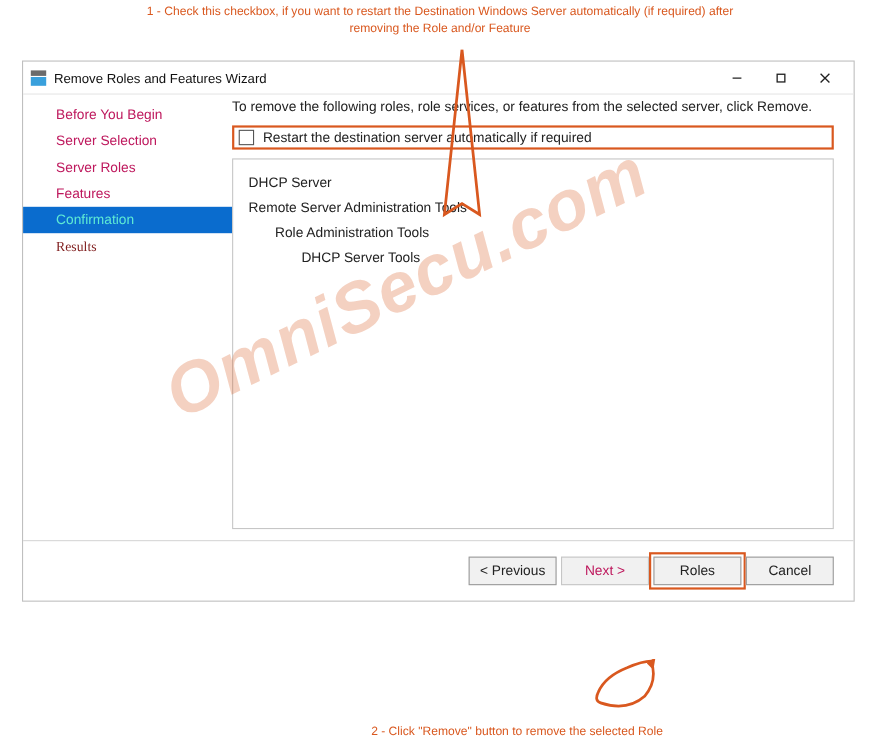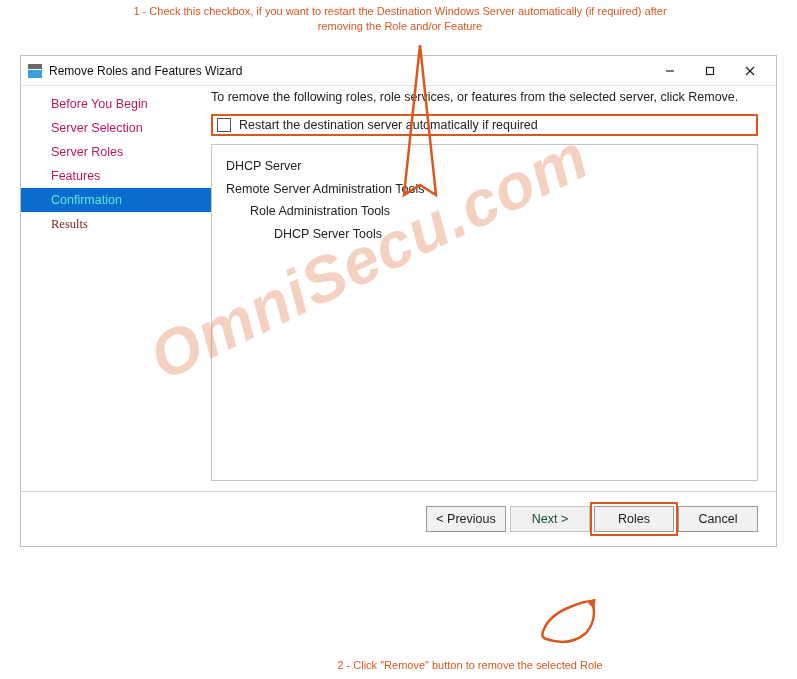--- a/index.html
+++ b/index.html
@@ -137,21 +137,21 @@
       height: 26px;
       border: 1px solid #9a9a9a;
       background: #f1f1f1;
       font-size: 12.5px;
       display: inline-flex;
       align-items: center;
       justify-content: center;
       cursor: pointer;
       color: #222;
     }
-    .btn.disabled { color: #14532d; border-color: #c6c6c6; cursor: default; }
+    .btn.disabled { color: #be185d; border-color: #c6c6c6; cursor: default; }
     .btn.highlight { outline: 2px solid #d9581f; outline-offset: 2px; }
     .watermark {
       position: absolute;
       top: 220px;
       left: 130px;
       font-size: 64px;
       font-weight: 700;
       font-style: italic;
       color: rgba(217,88,31,0.28);
       transform: rotate(-26deg);

